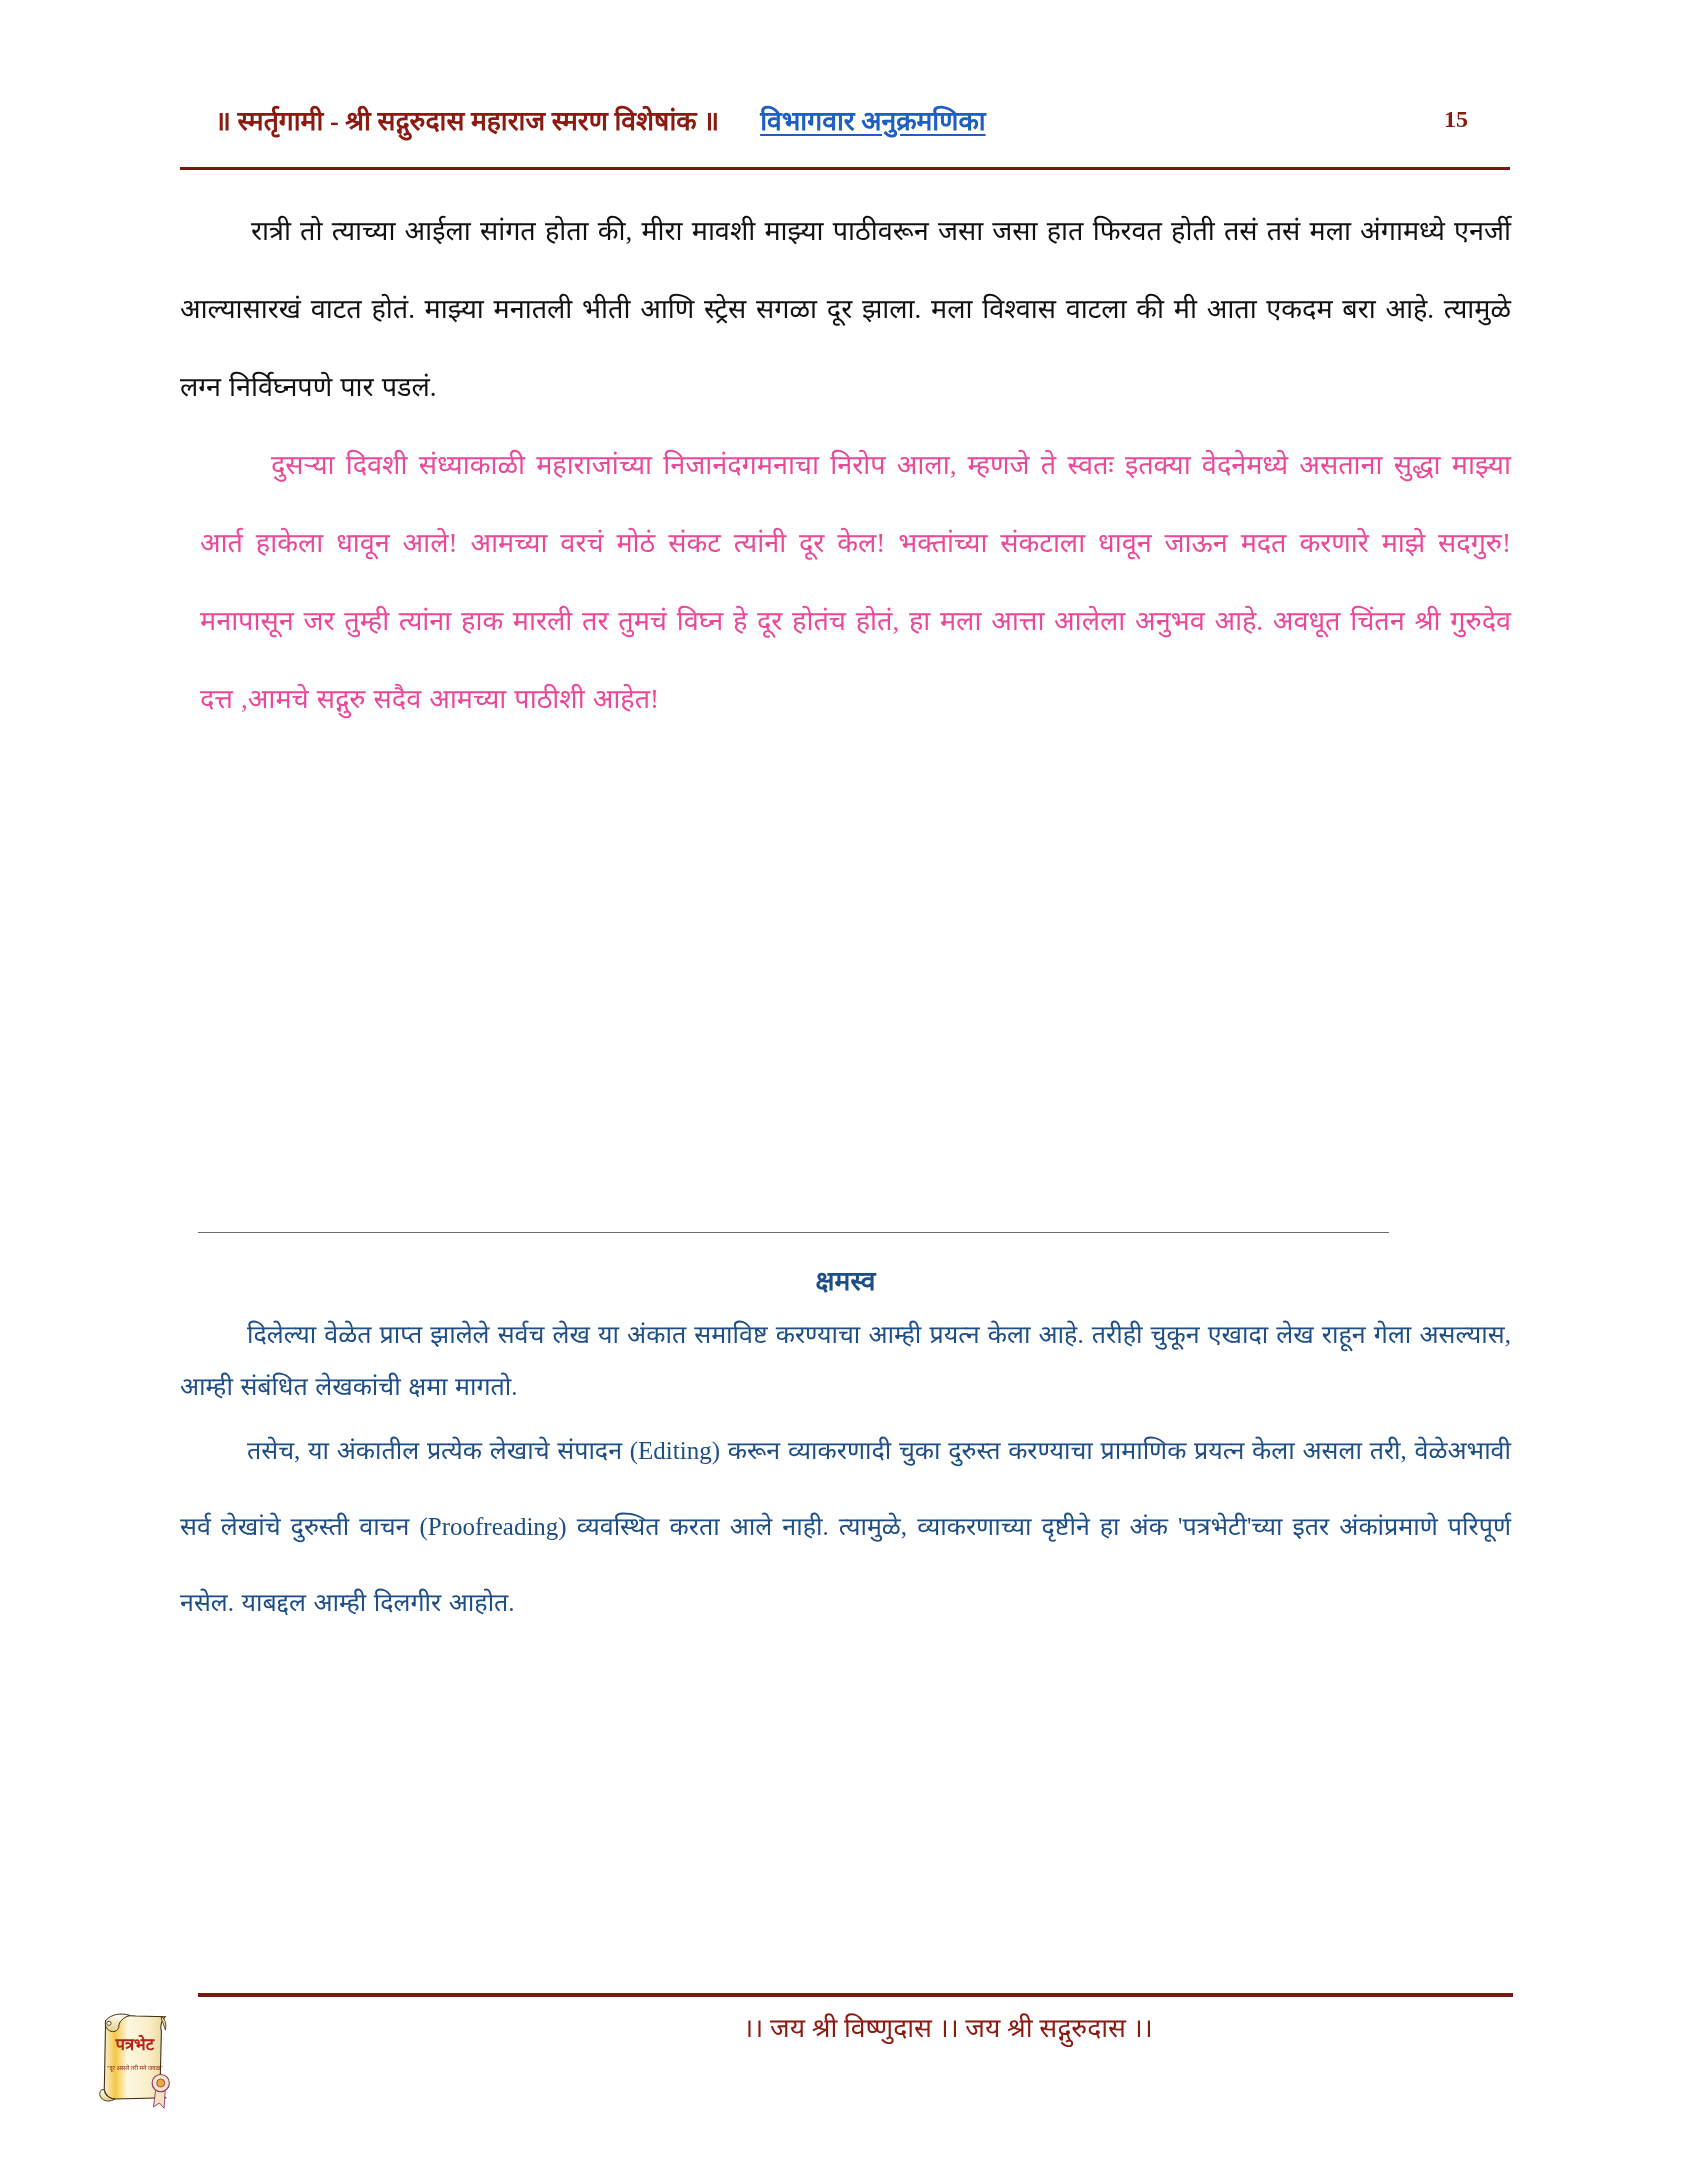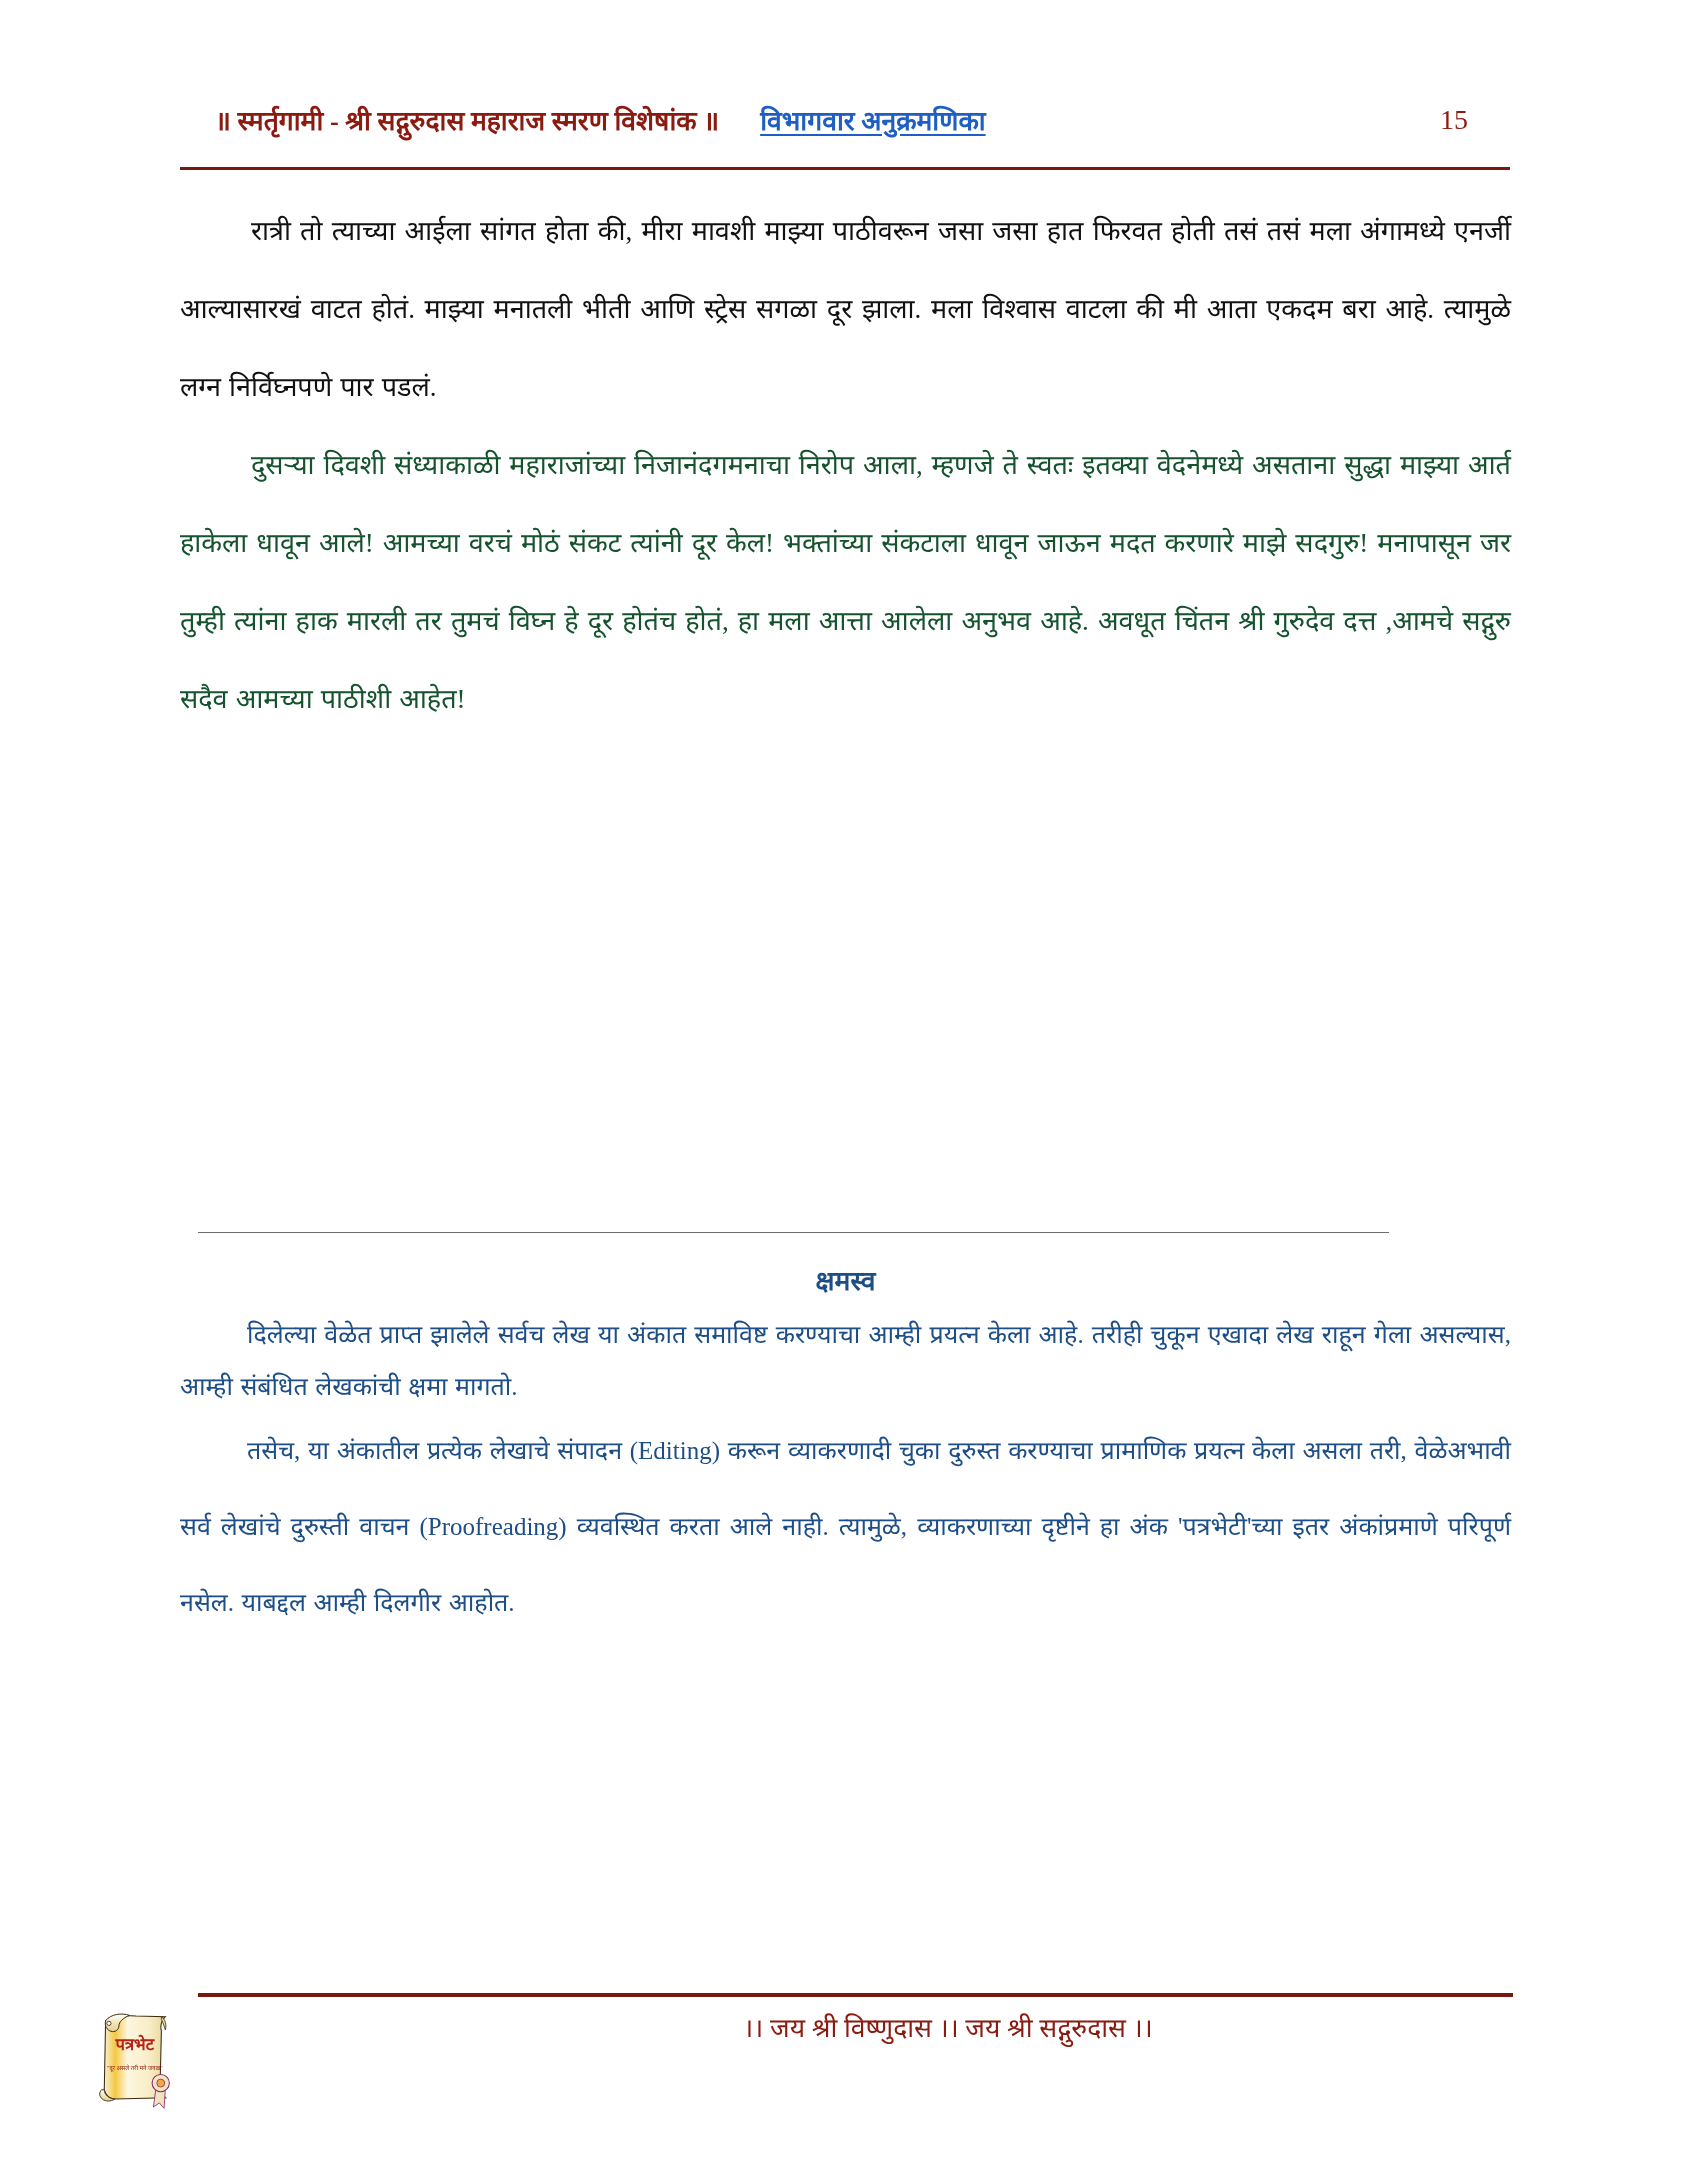--- a/index.html
+++ b/index.html
@@ -41,22 +41,22 @@
     font-size: 26.5px;
     font-weight: bold;
     color: #1f5fc4;
     text-decoration: underline;
     text-underline-offset: 4px;
     margin-left: 41px;
     cursor: pointer;
     text-align: right;
   }
   .header-pageno {
-    font-size: 28px;
-    font-weight: normal;
+    font-size: 24px;
+    font-weight: bold;
     color: #8b1a10;
     margin-left: auto;
     padding-right: 41px;
   }
 
   .rule-top {
     position: absolute;
     left: 180px;
     top: 167px;
     width: 1330px;
@@ -75,21 +75,22 @@
     margin: 0 0 0 0;
     font-size: 27px;
     line-height: 78px;
     text-indent: 71px;
     text-align: justify;
     color: #000000;
     word-spacing: 1.3px;
   }
   p.para.black { color: #111111; }
   p.para.red {
-    color: #14532d;
+    color: #ec4899;
+    margin-left: 20px;
   }
 
   
   .rule-mid {
     position: absolute;
     left: 198px;
     top: 1232px;
     width: 1191px;
     height: 1.3px;
     background: #6d6d6d;

